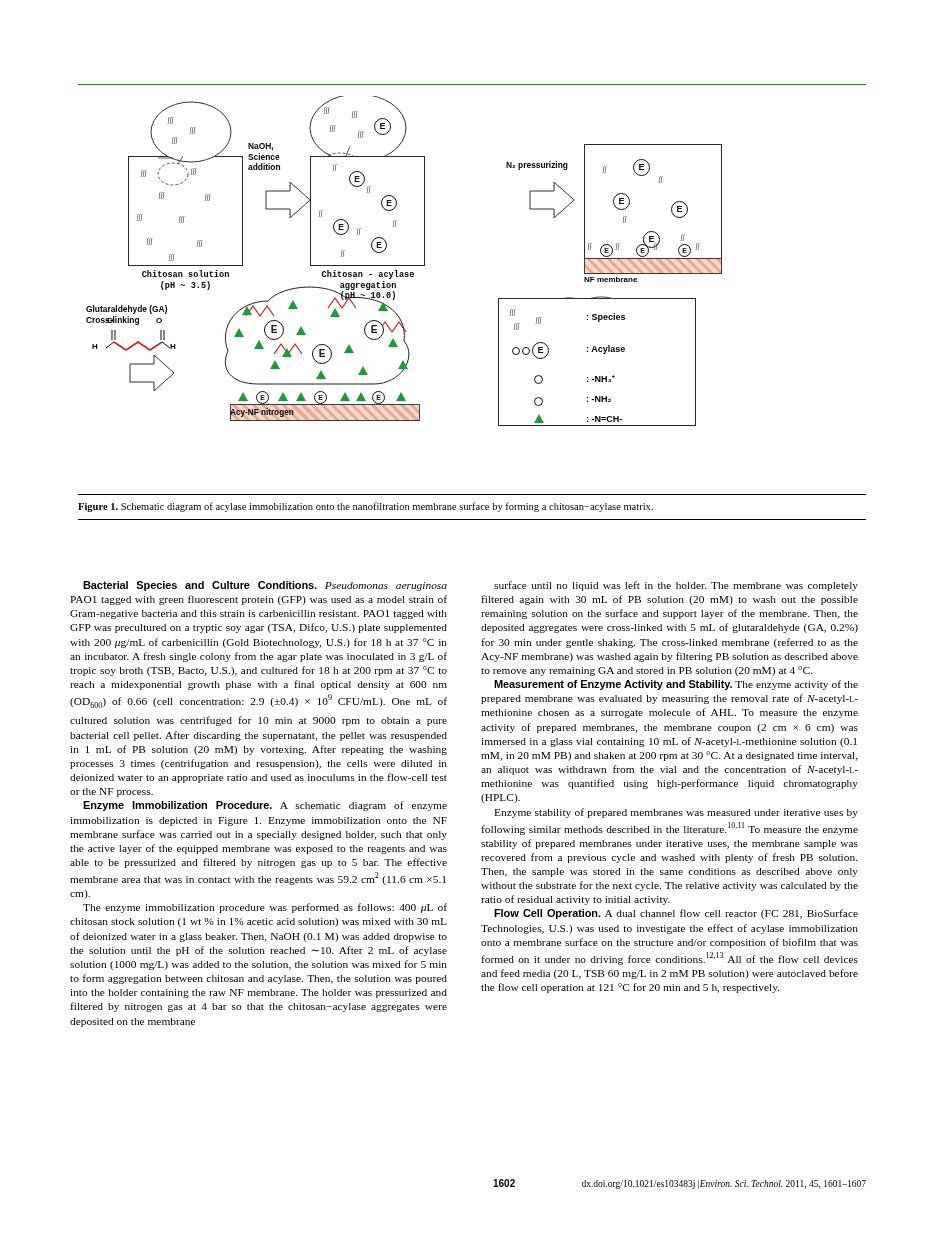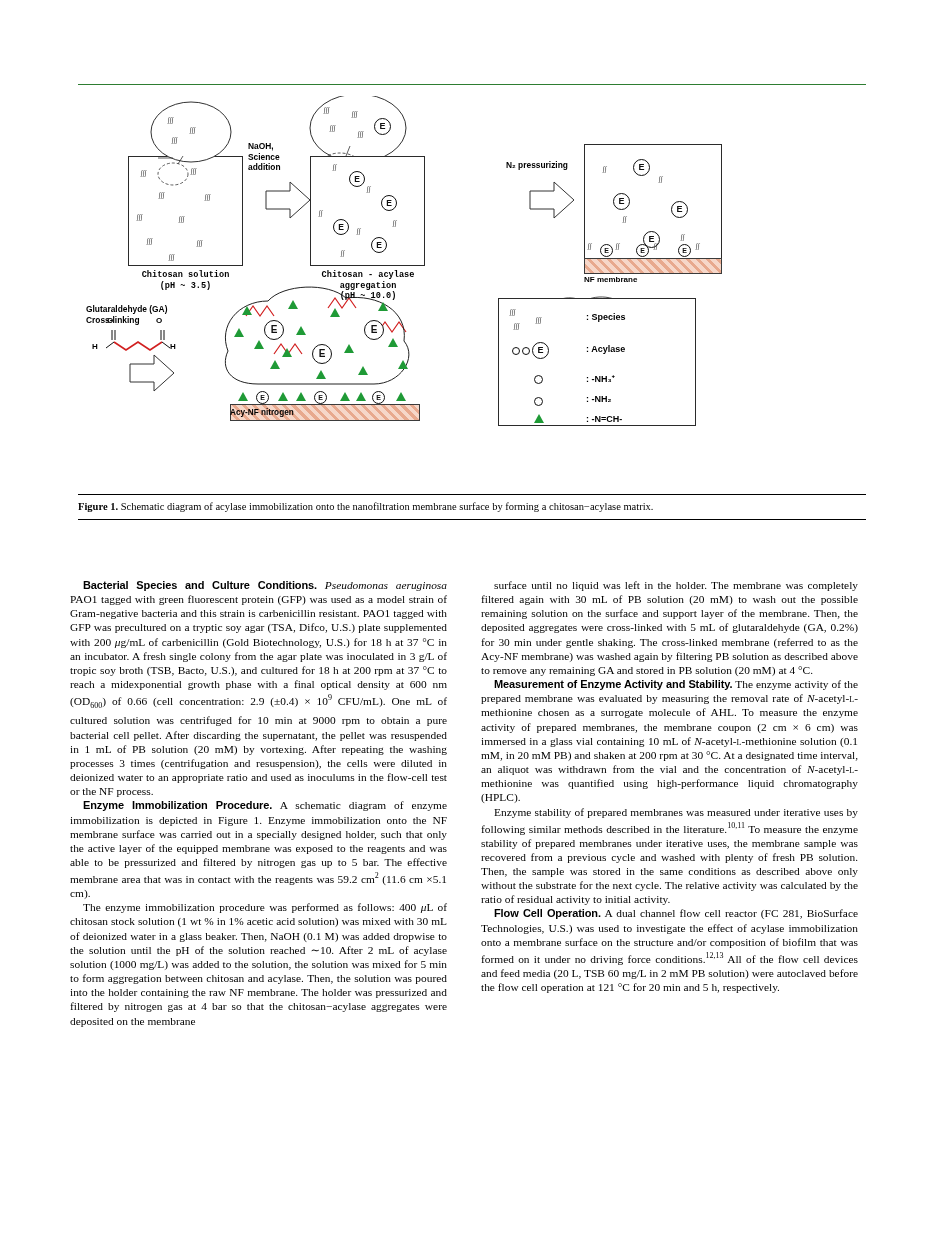--- a/index.html
+++ b/index.html
@@ -445,14 +445,20 @@
         <p>The enzyme immobilization procedure was performed as follows: 400 <i>μ</i>L of chitosan stock solution (1 wt % in 1% acetic acid solution) was mixed with 30 mL of deionized water in a glass beaker. Then, NaOH (0.1 M) was added dropwise to the solution until the pH of the solution reached ∼10. After 2 mL of acylase solution (1000 mg/L) was added to the solution, the solution was mixed for 5 min to form aggregation between chitosan and acylase. Then, the solution was poured into the holder containing the raw NF membrane. The holder was pressurized and filtered by nitrogen gas at 4 bar so that the chitosan−acylase aggregates were deposited on the membrane</p>
       </div>
     <div class="col right" id="col-right">
         <p>surface until no liquid was left in the holder. The membrane was completely filtered again with 30 mL of PB solution (20 mM) to wash out the possible remaining solution on the surface and support layer of the membrane. Then, the deposited aggregates were cross-linked with 5 mL of glutaraldehyde (GA, 0.2%) for 30 min under gentle shaking. The cross-linked membrane (referred to as the Acy-NF membrane) was washed again by filtering PB solution as described above to remove any remaining GA and stored in PB solution (20 mM) at 4 °C.</p>
         <p><span class="run-head">Measurement of Enzyme Activity and Stability.</span> The enzyme activity of the prepared membrane was evaluated by measuring the removal rate of <i>N</i>-acetyl-<span class="sc">l</span>-methionine chosen as a surrogate molecule of AHL. To measure the enzyme activity of prepared membranes, the membrane coupon (2 cm × 6 cm) was immersed in a glass vial containing 10 mL of <i>N</i>-acetyl-<span class="sc">l</span>-methionine solution (0.1 mM, in 20 mM PB) and shaken at 200 rpm at 30 °C. At a designated time interval, an aliquot was withdrawn from the vial and the concentration of <i>N</i>-acetyl-<span class="sc">l</span>-methionine was quantified using high-performance liquid chromatography (HPLC).</p>
         <p>Enzyme stability of prepared membranes was measured under iterative uses by following similar methods described in the literature.<sup>10,11</sup> To measure the enzyme stability of prepared membranes under iterative uses, the membrane sample was recovered from a previous cycle and washed with plenty of fresh PB solution. Then, the sample was stored in the same conditions as described above only without the substrate for the next cycle. The relative activity was calculated by the ratio of residual activity to initial activity.</p>
         <p><span class="run-head">Flow Cell Operation.</span> A dual channel flow cell reactor (FC 281, BioSurface Technologies, U.S.) was used to investigate the effect of acylase immobilization onto a membrane surface on the structure and/or composition of biofilm that was formed on it under no driving force conditions.<sup>12,13</sup> All of the flow cell devices and feed media (20 L, TSB 60 mg/L in 2 mM PB solution) were autoclaved before the flow cell operation at 121 °C for 20 min and 5 h, respectively.</p>
       </div>
   </div>
 
+  <div class="footer">
+    <div class="page-number">1602</div>
+    <div class="footer-right">
+      <span>dx.doi.org/10.1021/es103483j |</span><span class="ital">Environ. Sci. Technol.</span><span> 2011, 45, 1601–1607</span>
+    </div>
+  </div>
 
 </div>
 
 </body></html>

